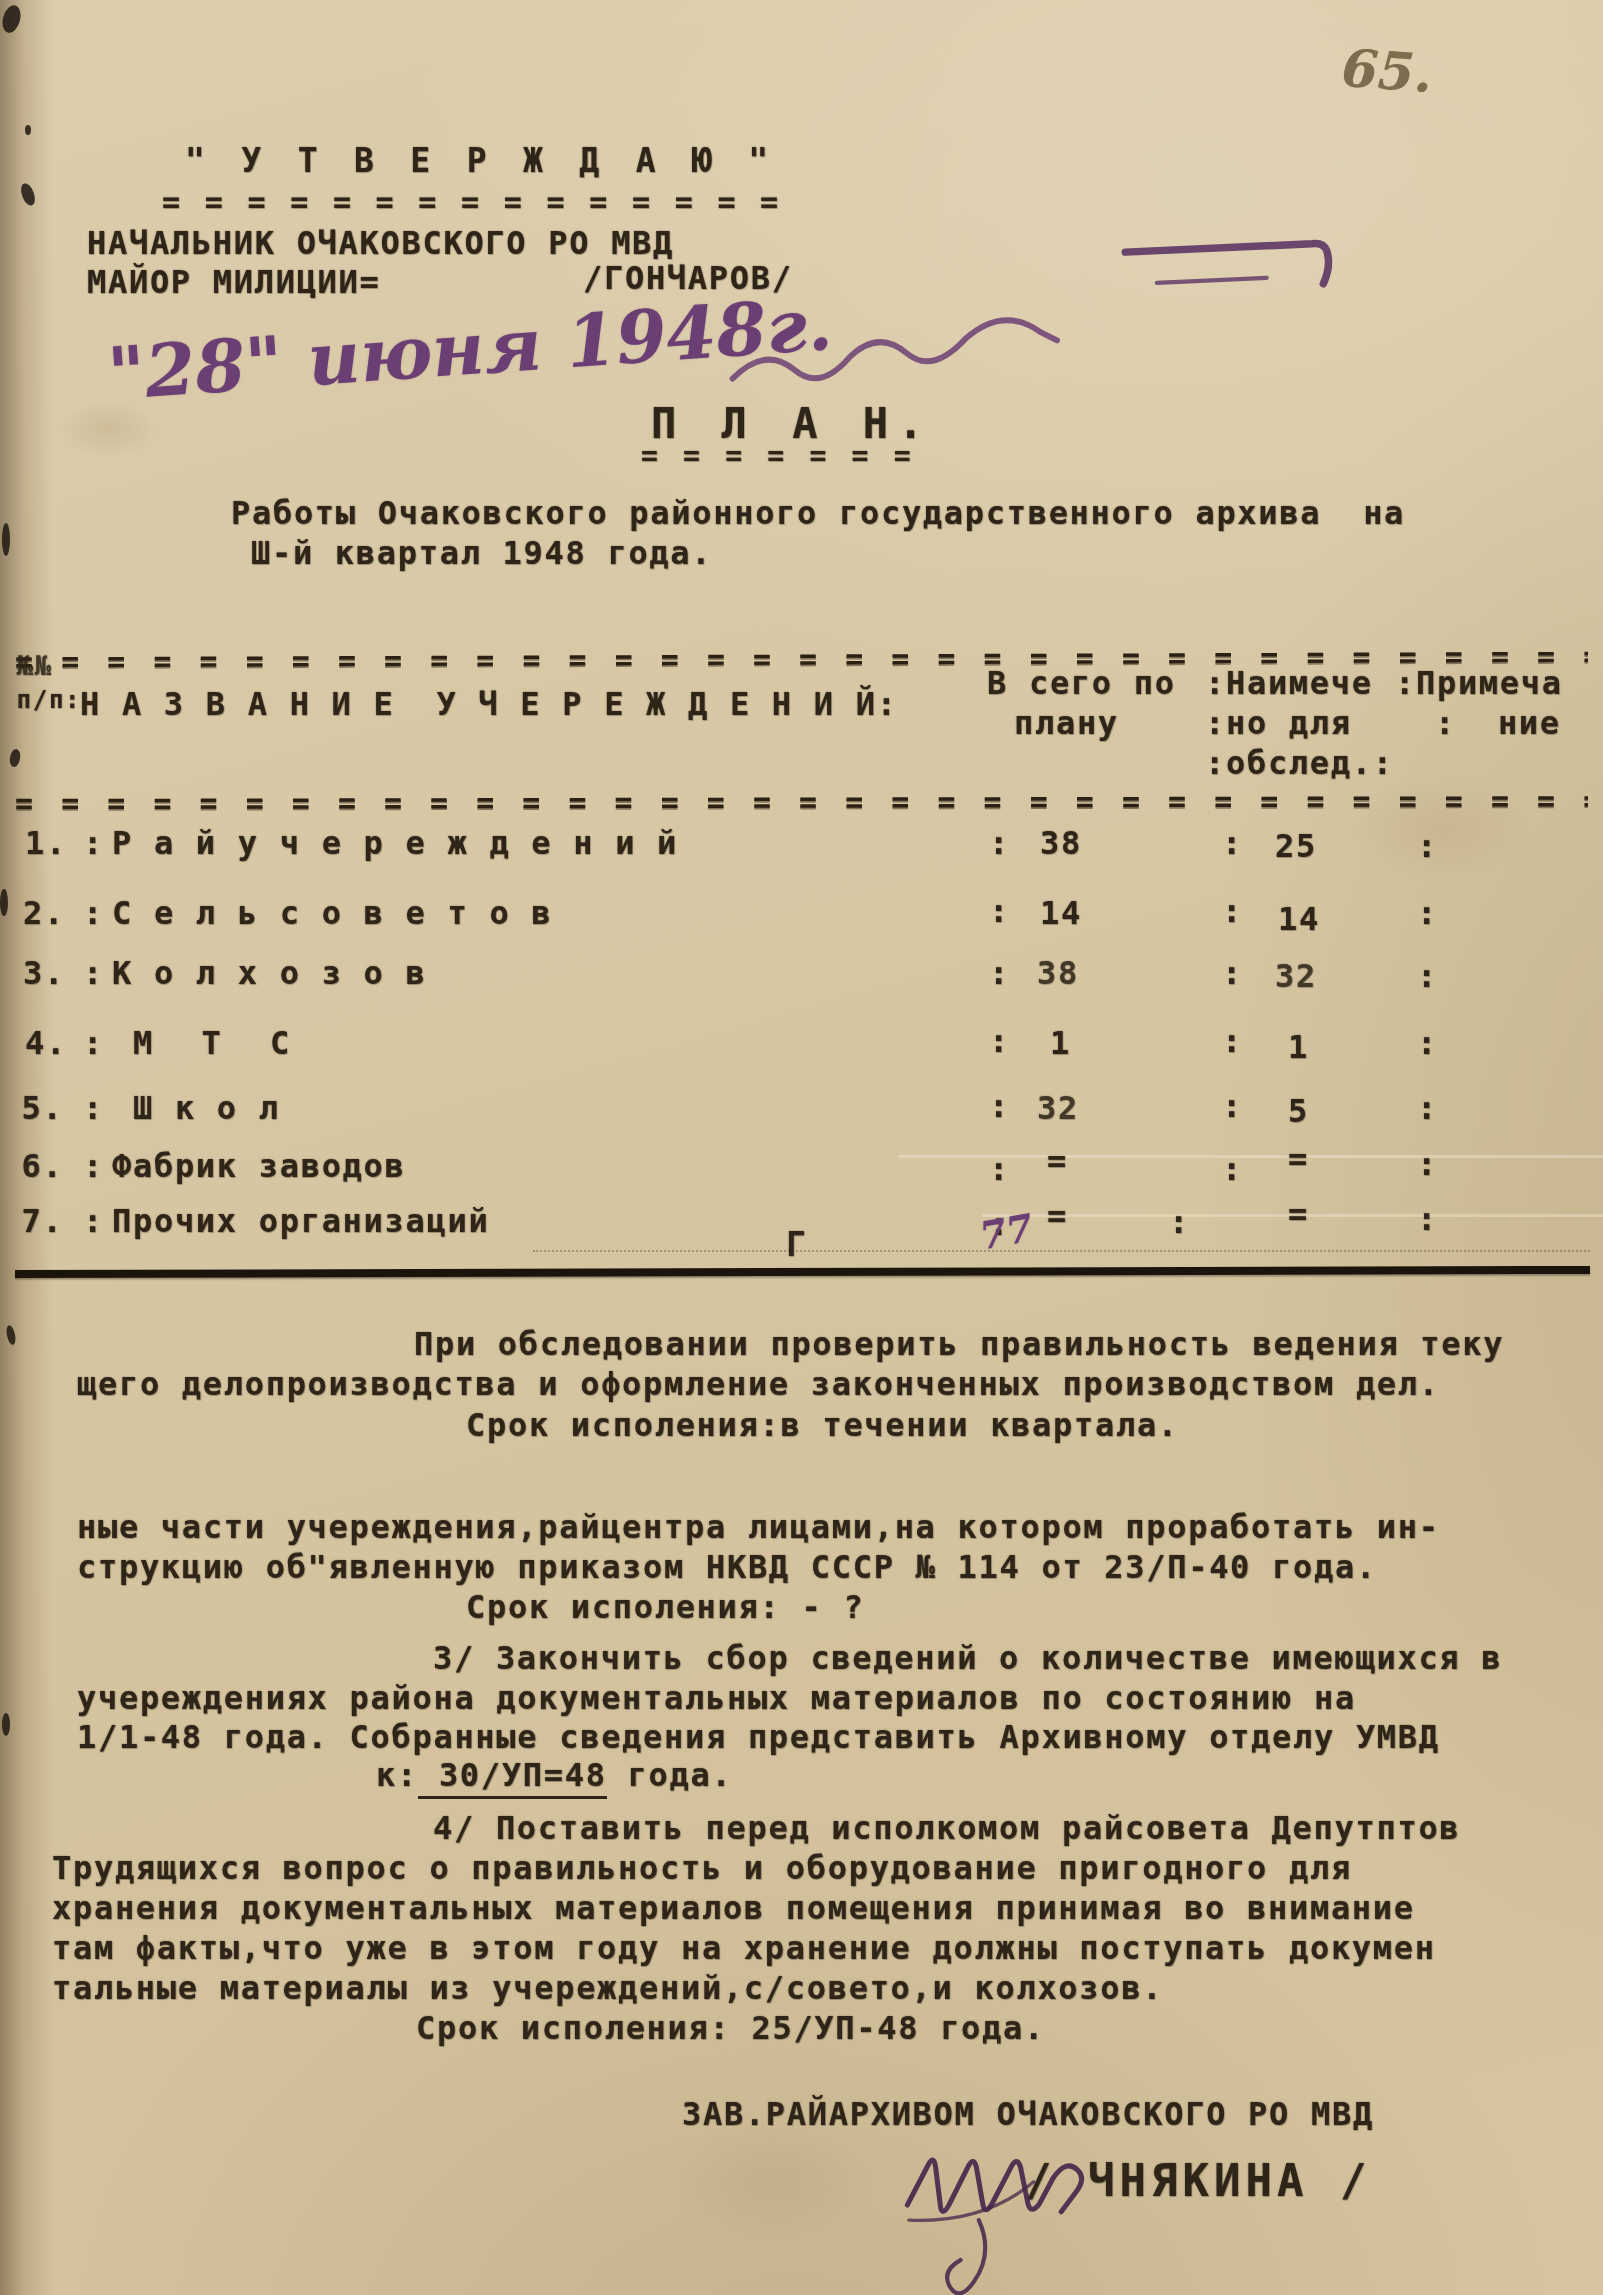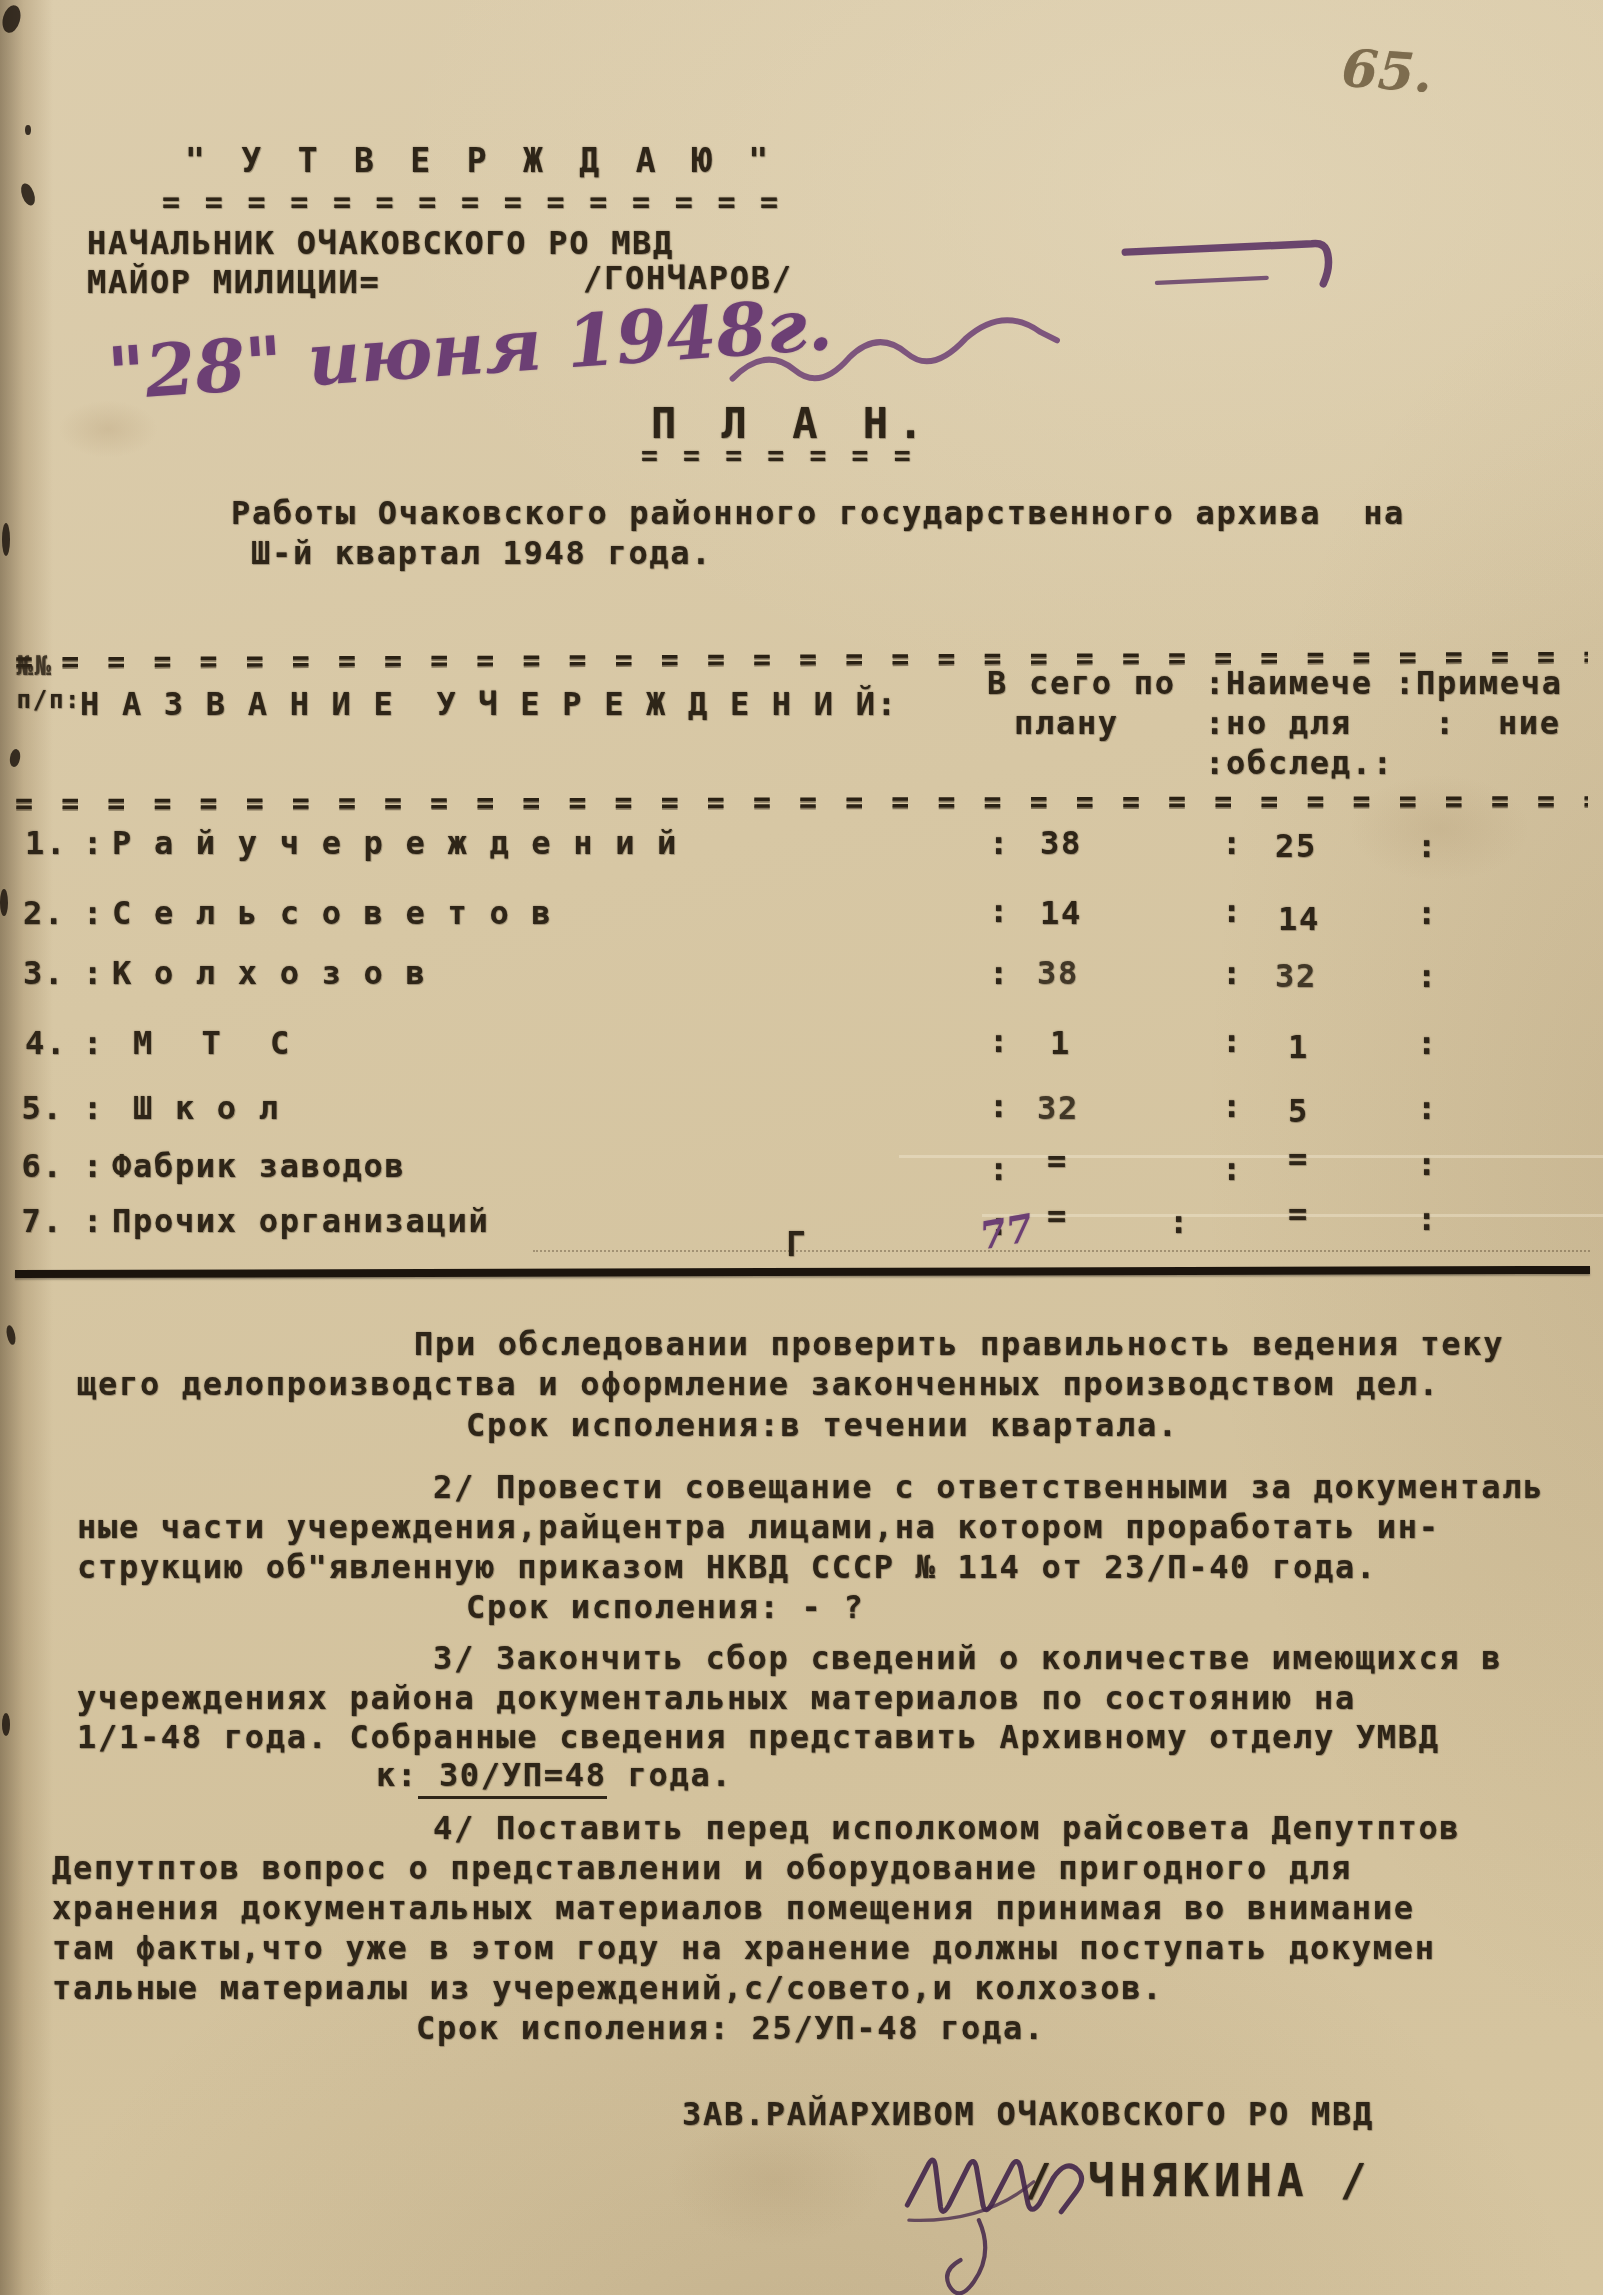--- a/index.html
+++ b/index.html
@@ -182,32 +182,31 @@
 
   <div class="tw" style="left:786px;top:1227px;font-size:33px;">Г</div>
   <div class="hw" style="left:980px;top:1209px;font-size:38px;transform:rotate(-10deg);">77</div>
 
   <div class="solid-divider"></div>
 
   <div class="tw" style="left:414px;top:1327px;">При обследовании проверить правильность ведения теку</div>
   <div class="tw" style="left:77px;top:1367px;">щего делопроизводства и оформление законченных производством дел.</div>
   <div class="tw" style="left:466px;top:1408px;">Срок исполения:в течении квартала.</div>
 
-  <div class="tw" style="left:433px;top:1470px;">2/ Провести совещание с ответственными за документаль</div>
   <div class="tw" style="left:77px;top:1510px;">ные части учереждения,райцентра лицами,на котором проработать ин-</div>
   <div class="tw" style="left:77px;top:1550px;">струкцию об"явленную приказом НКВД СССР № 114 от 23/П-40 года.</div>
   <div class="tw" style="left:466px;top:1590px;">Срок исполения: - ?</div>
 
   <div class="tw" style="left:433px;top:1641px;">3/ Закончить сбор сведений о количестве имеющихся в</div>
   <div class="tw" style="left:77px;top:1681px;">учереждениях района документальных материалов по состоянию на</div>
   <div class="tw" style="left:77px;top:1720px;">1/1-48 года. Собранные сведения представить Архивному отделу УМВД</div>
   <div class="tw" style="left:376px;top:1758px;"><span>к:</span><span class="underline-date"> 30/УП=48</span><span> года.</span></div>
 
   <div class="tw" style="left:433px;top:1811px;">4/ Поставить перед исполкомом райсовета Депутптов</div>
-  <div class="tw" style="left:52px;top:1851px;">Депутптов вопрос о представлении и оборудование пригодного для</div>
+  <div class="tw" style="left:52px;top:1851px;">Трудящихся вопрос о правильность и оборудование пригодного для</div>
   <div class="tw" style="left:52px;top:1891px;">хранения документальных материалов помещения принимая во внимание</div>
   <div class="tw" style="left:52px;top:1931px;">там факты,что уже в этом году на хранение должны поступать докумен</div>
   <div class="tw" style="left:52px;top:1971px;">тальные материалы из учереждений,с/совето,и колхозов.</div>
   <div class="tw" style="left:416px;top:2011px;">Срок исполения: 25/УП-48 года.</div>
 
   <div class="tw" style="left:682px;top:2097px;">ЗАВ.РАЙАРХИВОМ ОЧАКОВСКОГО РО МВД</div>
   <div class="tw" style="left:1025px;top:2157px;font-size:44px;letter-spacing:5px;">/ ЧНЯКИНА /</div>
   <svg width="1604" height="2295" viewBox="0 0 1927 2758">
     <path d="M1090,2650 l26,-50 q6,-10 8,4 l6,48 q2,12 10,-2 l24,-48 q6,-10 9,2 l8,46 q3,12 11,-2 l24,-46 q6,-10 10,2 l9,44 q4,14 14,0 l16,-30 q16,-24 30,-10 q10,10 -2,26 l-18,24" fill="none" stroke="#43264a" stroke-width="6" stroke-linecap="round" opacity="0.9"></path>
     <path d="M1242,2622 q-60,50 -150,46" fill="none" stroke="#43264a" stroke-width="4" stroke-linecap="round" opacity="0.75"></path>

